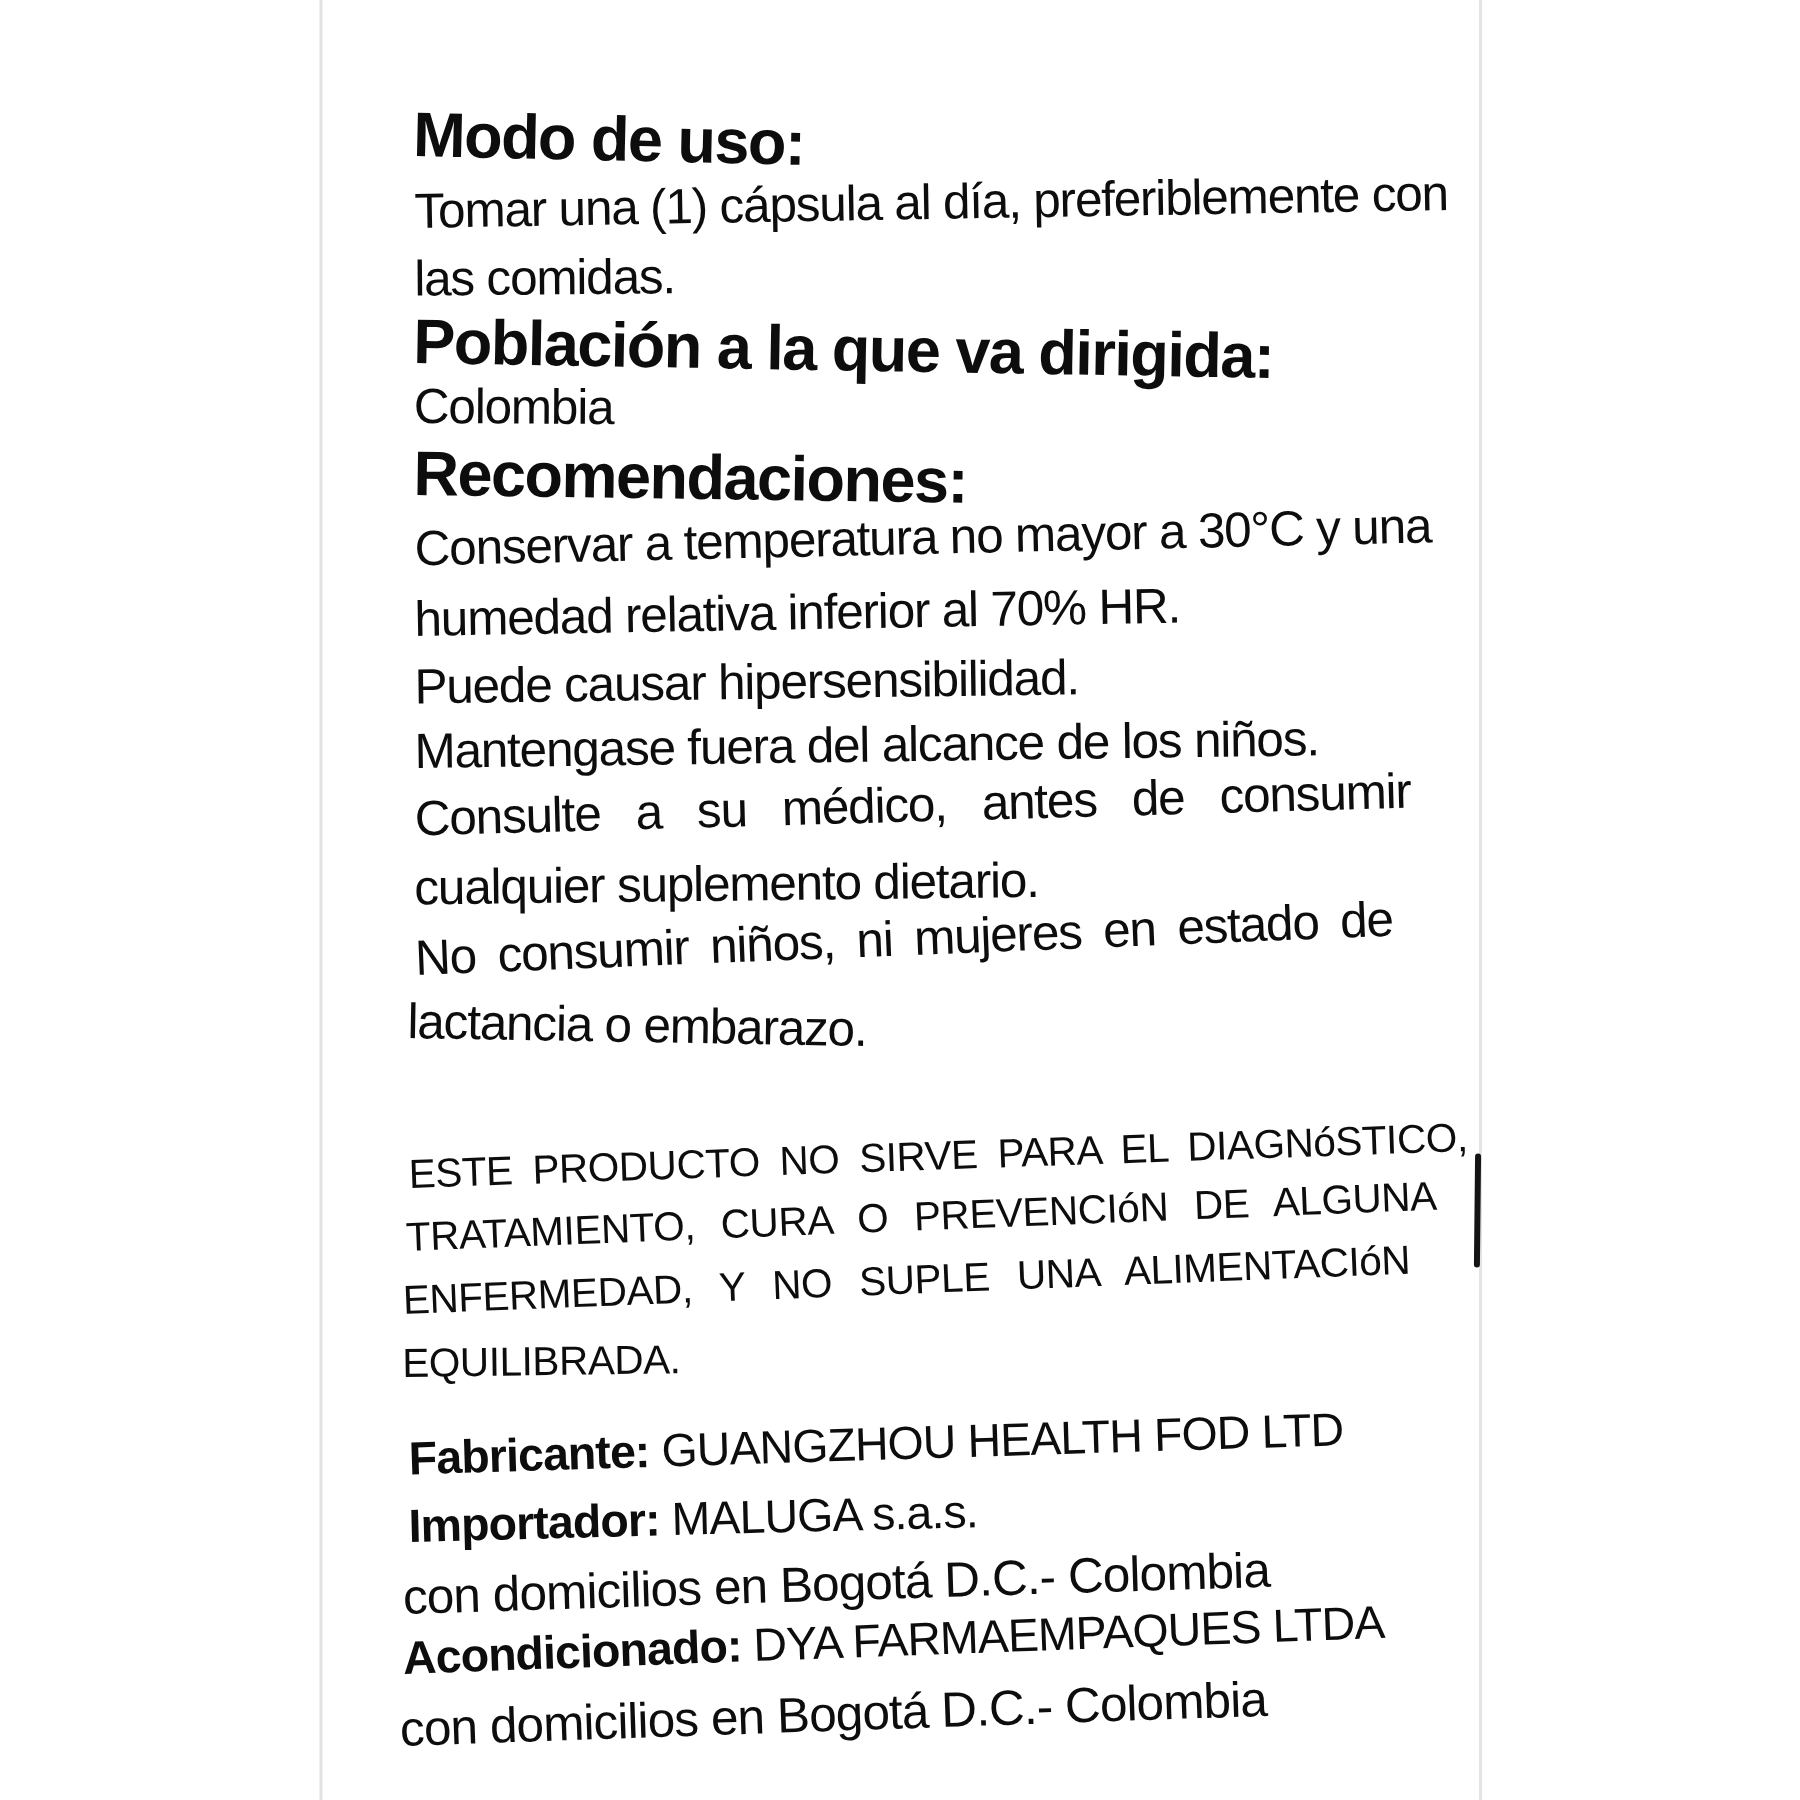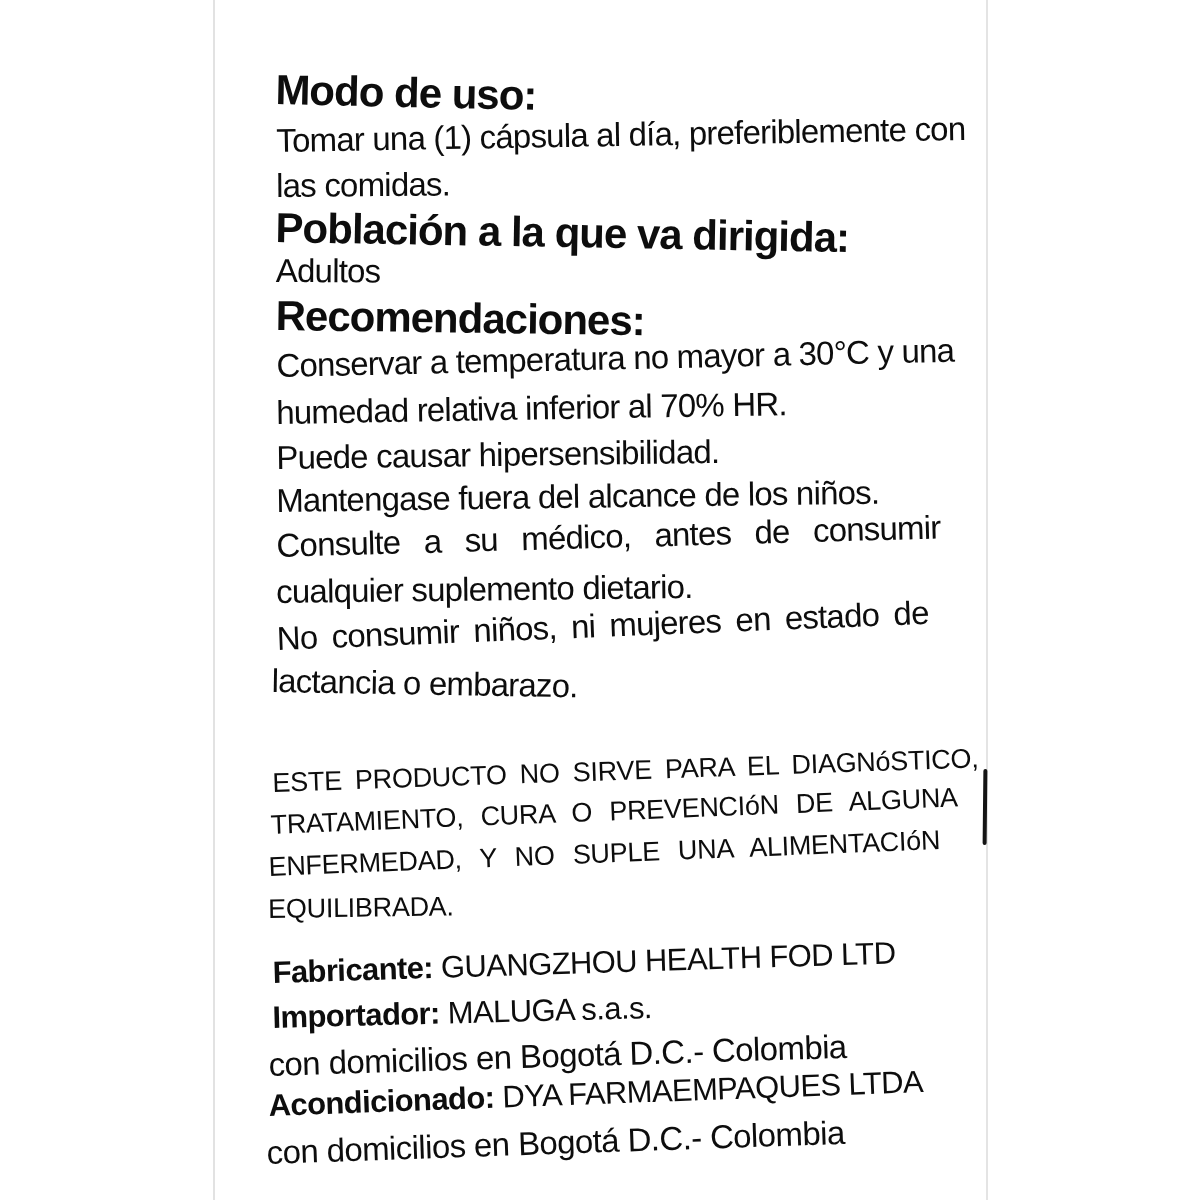--- a/index.html
+++ b/index.html
@@ -58,21 +58,21 @@
 
   <div class="edge left"></div>
   <div class="edge right"></div>
   <div class="ink-mark"></div>
 
   <div class="ln b" style="top:66px; transform:rotate(1.3deg);">Modo de uso:</div>
   <div class="ln" style="top:122px; transform:rotate(-1.0deg);">Tomar una (1) cápsula al día, preferiblemente con</div>
   <div class="ln" style="top:167px; transform:rotate(-0.5deg);">las comidas.</div>
 
   <div class="ln b" style="top:204px; transform:rotate(1.0deg);">Población a la que va dirigida:</div>
-  <div class="ln" style="top:252px; transform:rotate(0.3deg);">Adultos</div>
+  <div class="ln" style="top:252px; transform:rotate(0.3deg);">Colombia</div>
 
   <div class="ln b" style="top:292px; transform:rotate(0.8deg);">Recomendaciones:</div>
   <div class="ln" style="top:347px; transform:rotate(-1.3deg);">Conservar a temperatura no mayor a 30°C y una</div>
   <div class="ln" style="top:394px; transform:rotate(-1.0deg);">humedad relativa inferior al 70% HR.</div>
   <div class="ln" style="top:439px; transform:rotate(-0.8deg);">Puede causar hipersensibilidad.</div>
   <div class="ln" style="top:482px; transform:rotate(-0.8deg);">Mantengase fuera del alcance de los niños.</div>
   <div class="ln" style="top:527px; transform:rotate(-1.6deg); word-spacing:15px;">Consulte a su médico, antes de consumir</div>
   <div class="ln" style="top:573px; transform:rotate(-0.7deg);">cualquier suplemento dietario.</div>
   <div class="ln" style="top:620px; transform:rotate(-2.3deg); word-spacing:6px;">No consumir niños, ni mujeres en estado de</div>
   <div class="ln" style="top:662px; left:272px; transform:rotate(1.0deg);">lactancia o embarazo.</div>

